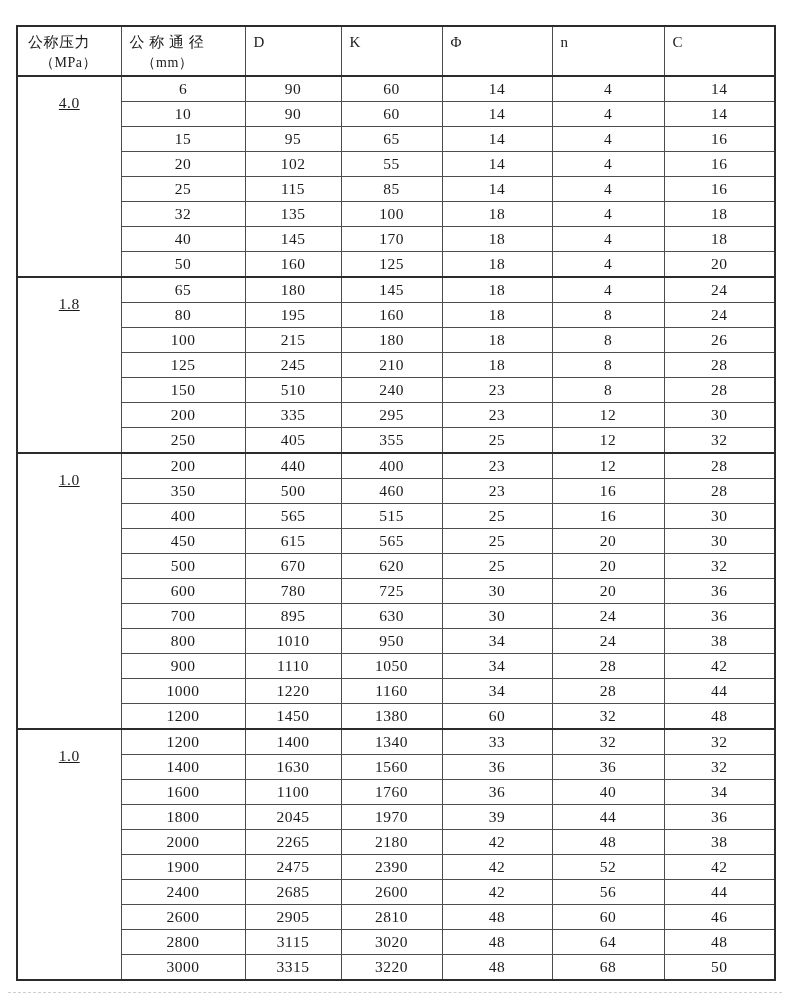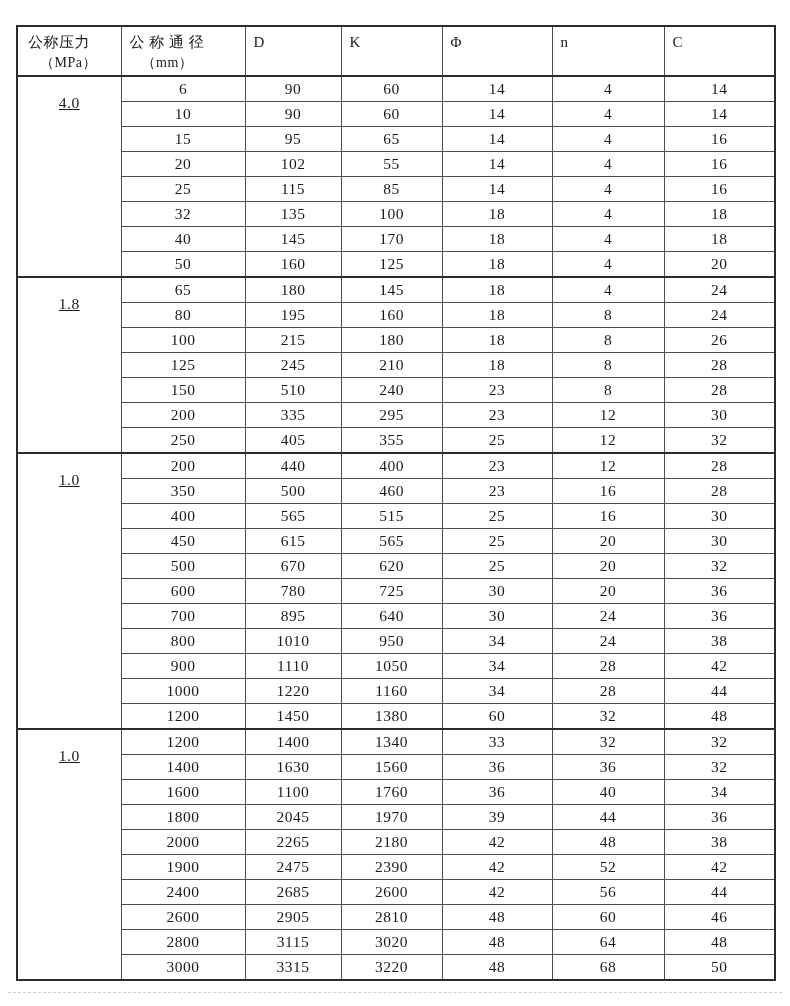--- a/index.html
+++ b/index.html
@@ -270,21 +270,21 @@
           <td>600</td>
           <td>780</td>
           <td>725</td>
           <td>30</td>
           <td>20</td>
           <td>36</td>
         </tr>
         <tr>
           <td>700</td>
           <td>895</td>
-          <td>640</td>
+          <td>630</td>
           <td>30</td>
           <td>24</td>
           <td>36</td>
         </tr>
         <tr>
           <td>800</td>
           <td>1010</td>
           <td>950</td>
           <td>34</td>
           <td>24</td>

